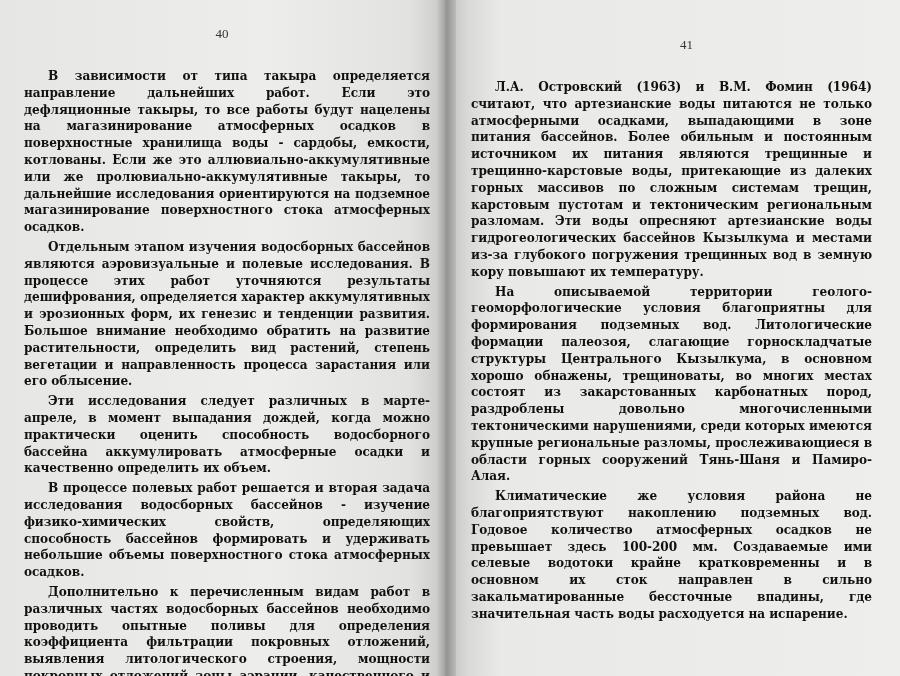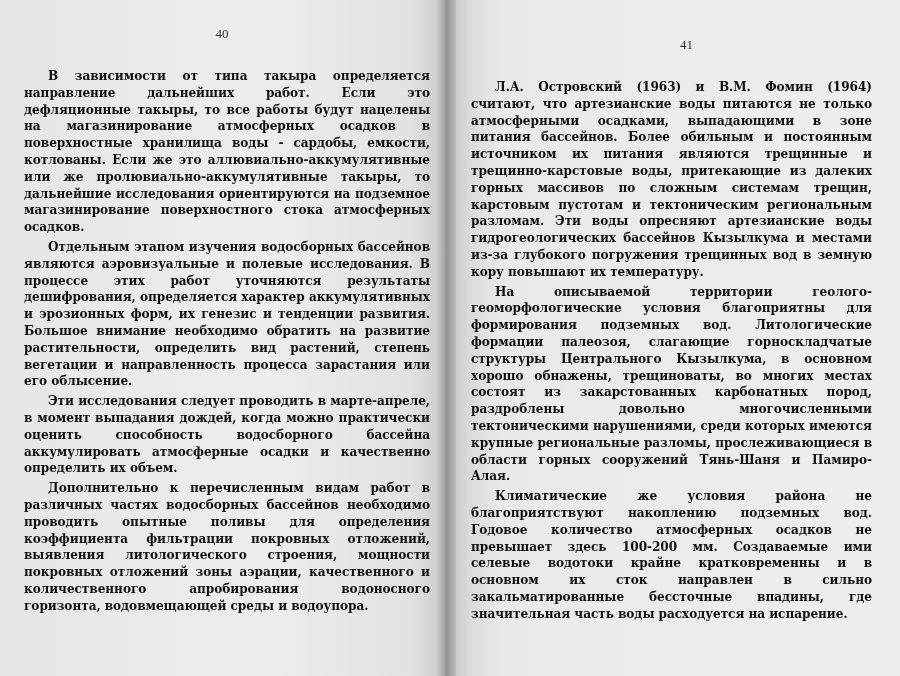--- a/index.html
+++ b/index.html
@@ -19,21 +19,22 @@
 </style>
 </head>
 <body>
 
 <div class="spread">
   <div class="page left">
     <div class="page-num">40</div>
     <div class="text">
       <p>В зависимости от типа такыра определяется направление дальнейших работ. Если это дефляционные такыры, то все работы будут нацелены на магазинирование атмосферных осадков в поверхностные хранилища воды - сардобы, емкости, котлованы. Если же это аллювиально-аккумулятивные или же пролювиально-аккумулятивные такыры, то дальнейшие исследования ориентируются на подземное магазинирование поверхностного стока атмосферных осадков.</p>
       <p>Отдельным этапом изучения водосборных бассейнов являются аэровизуальные и полевые исследования. В процессе этих работ уточняются результаты дешифрования, определяется характер аккумулятивных и эрозионных форм, их генезис и тенденции развития. Большое внимание необходимо обратить на развитие растительности, определить вид растений, степень вегетации и направленность процесса зарастания или его облысение.</p>
-      <p>Эти исследования следует проводить в марте-апреле, в момент выпадания дождей, когда можно практически оценить способность водосборного бассейна аккумулировать атмосферные осадки и качественно определить их объем.</p>
+      <p>Эти исследования следует различных в марте-апреле, в момент выпадания дождей, когда можно практически оценить способность водосборного бассейна аккумулировать атмосферные осадки и качественно определить их объем.</p>
+      <p>В процессе полевых работ решается и вторая задача исследования водосборных бассейнов - изучение физико-химических свойств, определяющих способность бассейнов формировать и удерживать небольшие объемы поверхностного стока атмосферных осадков.</p>
       <p>Дополнительно к перечисленным видам работ в различных частях водосборных бассейнов необходимо проводить опытные поливы для определения коэффициента фильтрации покровных отложений, выявления литологического строения, мощности покровных отложений зоны аэрации, качественного и количественного апробирования водоносного горизонта, водовмещающей среды и водоупора.</p>
 
     </div>
   </div>
   <div class="page right">
     <div class="page-num">41</div>
     <div class="text">
       <p>Л.А. Островский (1963) и В.М. Фомин (1964) считают, что артезианские воды питаются не только атмосферными осадками, выпадающими в зоне питания бассейнов. Более обильным и постоянным источником их питания являются трещинные и трещинно-карстовые воды, притекающие из далеких горных массивов по сложным системам трещин, карстовым пустотам и тектоническим региональным разломам. Эти воды опресняют артезианские воды гидрогеологических бассейнов Кызылкума и местами из-за глубокого погружения трещинных вод в земную кору повышают их температуру.</p>
       <p>На описываемой территории геолого-геоморфологические условия благоприятны для формирования подземных вод. Литологические формации палеозоя, слагающие горноскладчатые структуры Центрального Кызылкума, в основном хорошо обнажены, трещиноваты, во многих местах состоят из закарстованных карбонатных пород, раздроблены довольно многочисленными тектоническими нарушениями, среди которых имеются крупные региональные разломы, прослеживающиеся в области горных сооружений Тянь-Шаня и Памиро-Алая.</p>
       <p>Климатические же условия района не благоприятствуют накоплению подземных вод. Годовое количество атмосферных осадков не превышает здесь 100-200 мм. Создаваемые ими селевые водотоки крайне кратковременны и в основном их сток направлен в сильно закальматированные бессточные впадины, где значительная часть воды расходуется на испарение.</p>

